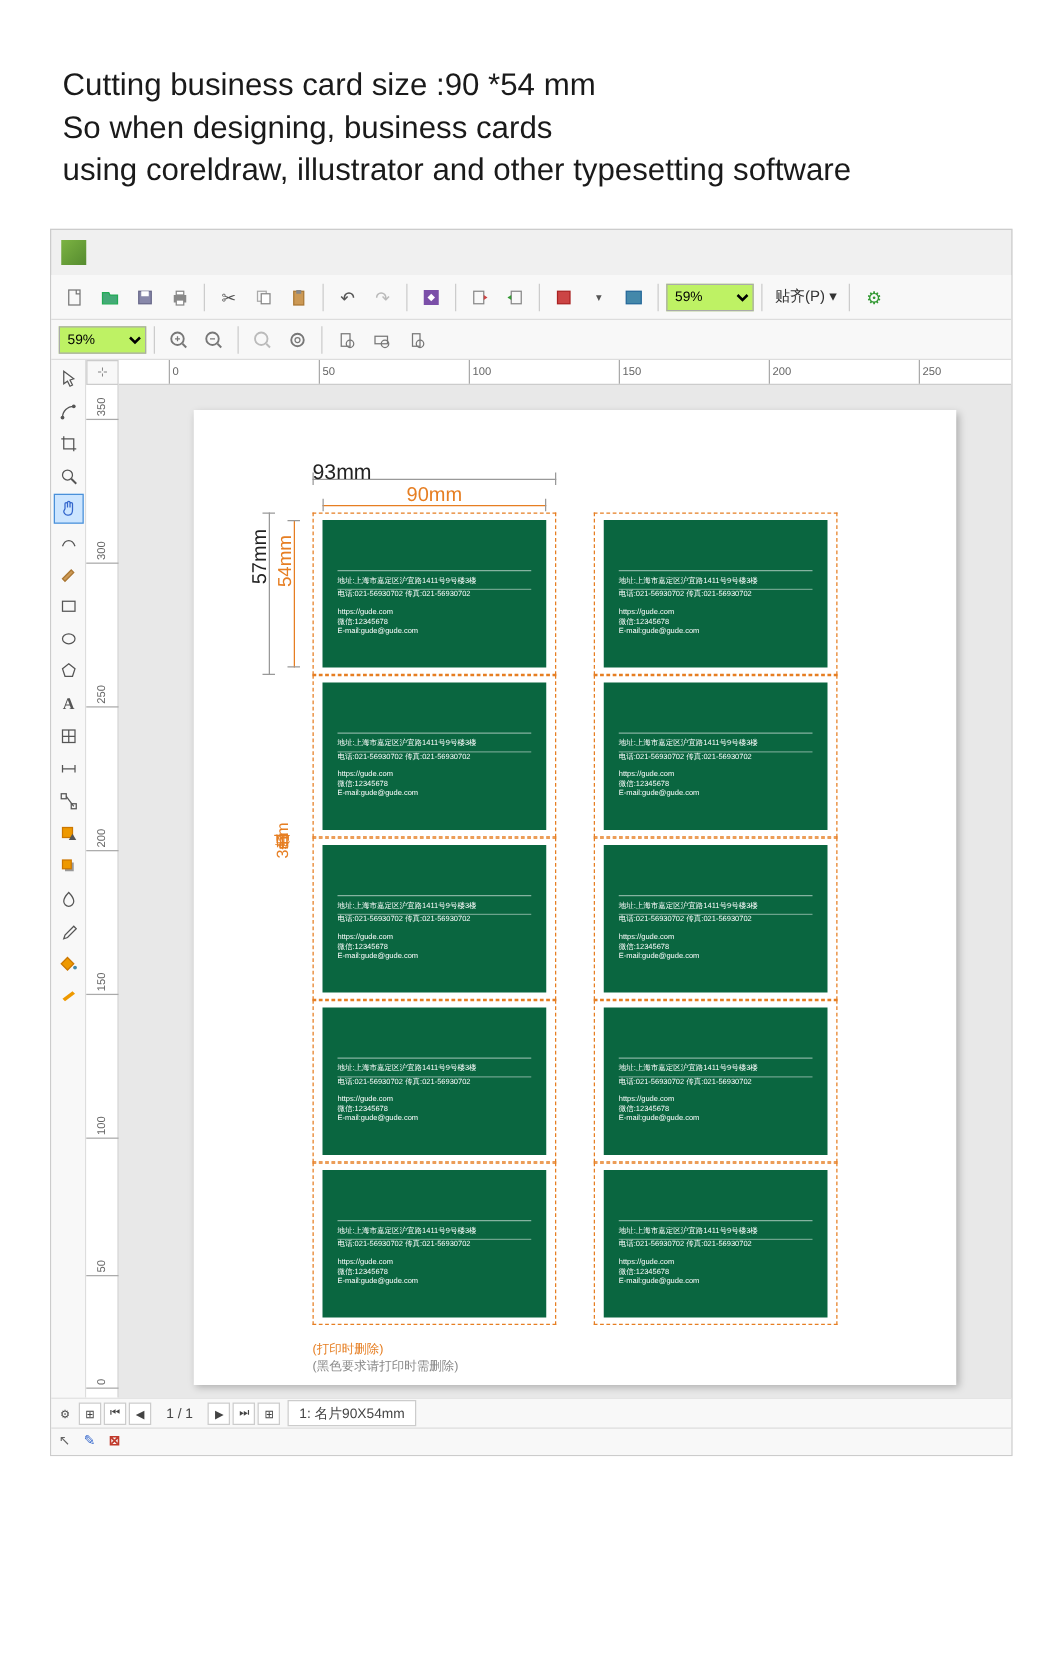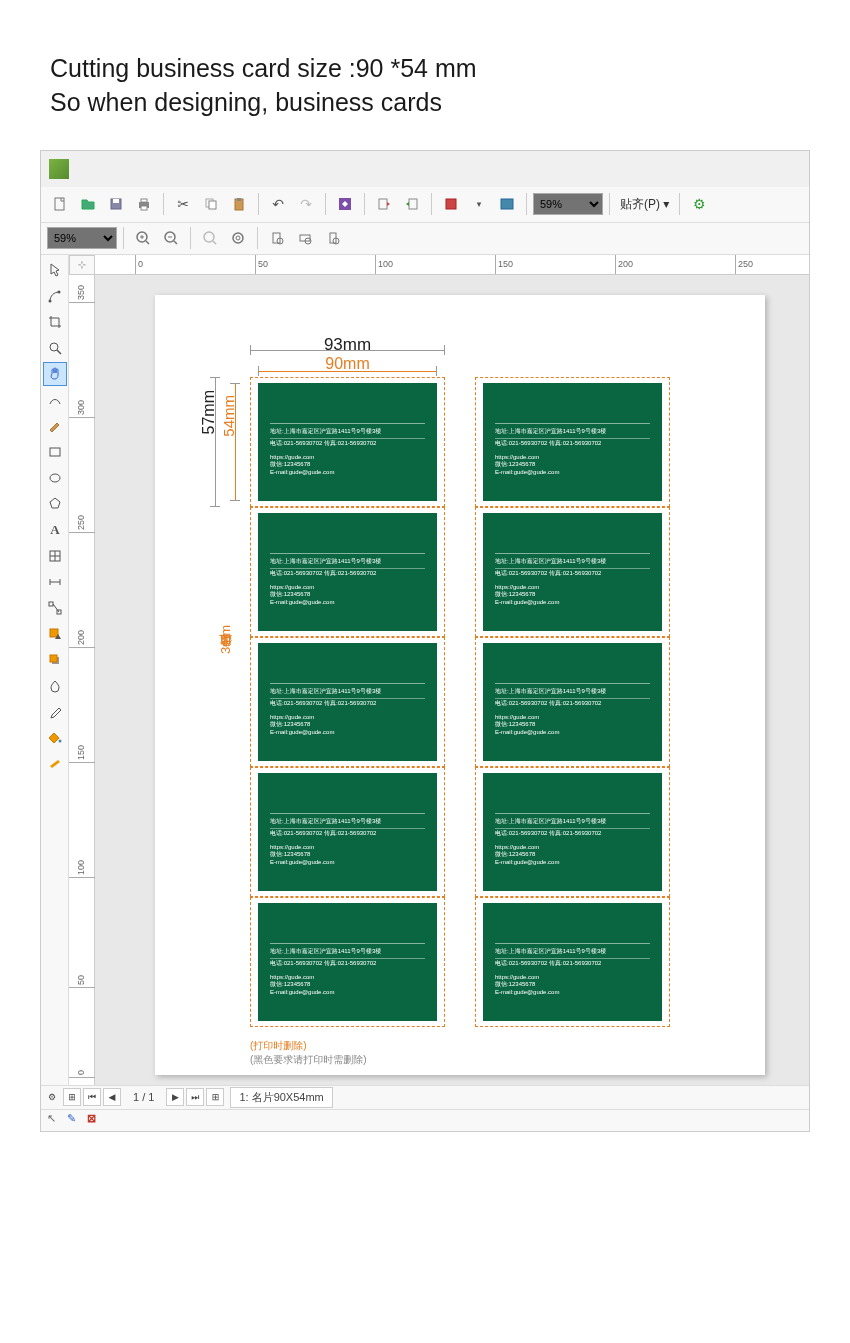--- a/index.html
+++ b/index.html
@@ -4,37 +4,37 @@
 <style>
 * { box-sizing: border-box; margin: 0; padding: 0; }
 body { background: #fff; font-family: Arial, sans-serif; width: 850px; }
 .header-text { padding: 40px 50px 30px 50px; font-size: 25px; line-height: 1.35; color: #1a1a1a; font-weight: 500; margin-top: 12px; }
 .app { border: 1px solid #ccc; margin: 0 40px; background: #f0f0f0; position: relative; }
 .app-icon { width: 20px; height: 20px; background: linear-gradient(135deg,#7cb342,#558b2f); margin: 8px; }
 .toolbar1 { display: flex; align-items: center; height: 36px; padding: 0 6px; border-bottom: 1px solid #ddd; background: #f8f8f8; gap: 2px; }
 .toolbar2 { display: flex; align-items: center; height: 32px; padding: 0 6px; border-bottom: 1px solid #ddd; background: #f8f8f8; gap: 2px; }
 .tbtn { width: 26px; height: 26px; display: flex; align-items: center; justify-content: center; color: #555; font-size: 14px; cursor: pointer; }
 .sep { width: 1px; height: 22px; background: #ccc; margin: 0 4px; }
-.zoom-sel { height: 22px; font-size: 11px; border: 1px solid #aaa; background: #737373; padding: 0 2px; width: 70px; }
+.zoom-sel { height: 22px; font-size: 11px; border: 1px solid #aaa; background: #bef264; padding: 0 2px; width: 70px; }
 .snap-btn { font-size: 12px; color: #333; padding: 0 4px; }
 .workspace { display: flex; height: 830px; position: relative; }
 .tool-palette { width: 28px; background: #f8f8f8; border-right: 1px solid #ddd; display: flex; flex-direction: column; padding-top: 2px; }
 .ptool { width: 24px; height: 24px; margin: 1px 2px; display: flex; align-items: center; justify-content: center; font-size: 13px; color: #555; cursor: pointer; }
 .ptool.sel { background: #cce5ff; border: 1px solid #4a90d9; }
 .ruler-corner { width: 26px; height: 20px; background: #f8f8f8; border: 1px solid #ccc; font-size: 10px; display:flex;align-items:center;justify-content:center;color:#888; }
 .ruler-h { height: 20px; background: #fff; border-bottom: 1px solid #ccc; position: relative; font-size: 9px; color: #666; flex: 1; overflow: hidden; }
 .ruler-v { width: 26px; background: #fff; border-right: 1px solid #ccc; position: relative; font-size: 9px; color: #666; }
 .ruler-h .tick { position: absolute; top: 0; height: 20px; border-left: 1px solid #aaa; padding-left: 2px; line-height: 18px; }
 .ruler-v .tick { position: absolute; left: 0; width: 26px; border-top: 1px solid #aaa; writing-mode: vertical-rl; transform: rotate(180deg); padding-top: 2px; line-height: 24px; text-align: right; }
 .canvas-area { flex: 1; background: #e8e8e8; position: relative; overflow: hidden; }
 .canvas-main { flex: 1; display: flex; flex-direction: column; }
 .canvas-top { display: flex; }
 .canvas-body { flex: 1; display: flex; }
 .page { position: absolute; left: 60px; top: 20px; width: 610px; height: 780px; background: #fff; box-shadow: 2px 2px 6px rgba(0,0,0,0.25); }
-.dim-93 { position: absolute; left: 95px; top: 40px; width: 195px; text-align: center; font-size: 17px; color: #222; }
+.dim-93 { position: absolute; left: 95px; top: 40px; width: 195px; text-align: left; font-size: 17px; color: #222; }
 .dim-90 { position: absolute; left: 105px; top: 60px; width: 175px; text-align: center; font-size: 16px; color: #e67e22; }
 .dim-57 { position: absolute; left: 45px; top: 95px; writing-mode: vertical-rl; transform: rotate(180deg); font-size: 16px; color: #222; }
 .dim-54 { position: absolute; left: 65px; top: 100px; writing-mode: vertical-rl; transform: rotate(180deg); font-size: 15px; color: #e67e22; }
 .bleed-lbl { position: absolute; left: 62px; top: 330px; writing-mode: vertical-rl; transform: rotate(180deg); font-size: 13px; color: #e67e22; }
 .dim-line-h { position: absolute; height: 1px; background: #999; }
 .dim-line-h::before,.dim-line-h::after { content:''; position:absolute; width:1px; height:10px; background:#999; top:-5px; }
 .dim-line-h::before { left:0; } .dim-line-h::after { right:0; }
 .dim-line-v { position: absolute; width: 1px; background: #999; }
 .dim-line-v::before,.dim-line-v::after { content:''; position:absolute; height:1px; width:10px; background:#999; left:-5px; }
 .dim-line-v::before { top:0; } .dim-line-v::after { bottom:0; }
@@ -55,20 +55,21 @@
 .bi { width: 16px; height: 16px; font-size: 11px; color: #666; }
 .xclose { color: #c0392b; font-weight: bold; }
 svg.ico { width: 16px; height: 16px; }
 </style>
 </head>
 <body>
 
 <div class="header-text">
   <div>Cutting business card size :90 *54 mm</div>
   <div>So when designing, business cards</div>
+  <div>using coreldraw, illustrator and other typesetting software</div>
 </div>
 
 <div class="app">
   <div class="app-icon"></div>
 
   <div class="toolbar1">
     <div class="tbtn">
         <svg class="ico" viewBox="0 0 16 16">
           <rect x="3" y="2" width="9" height="12" fill="none" stroke="#777"></rect>
           <path d="M9 2v3h3" fill="none" stroke="#777"></path>

